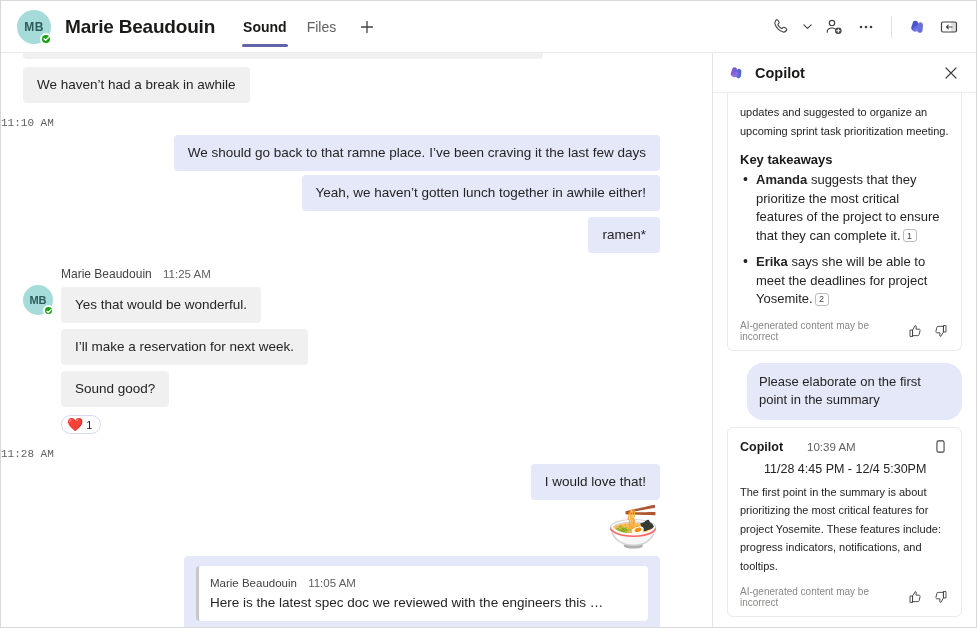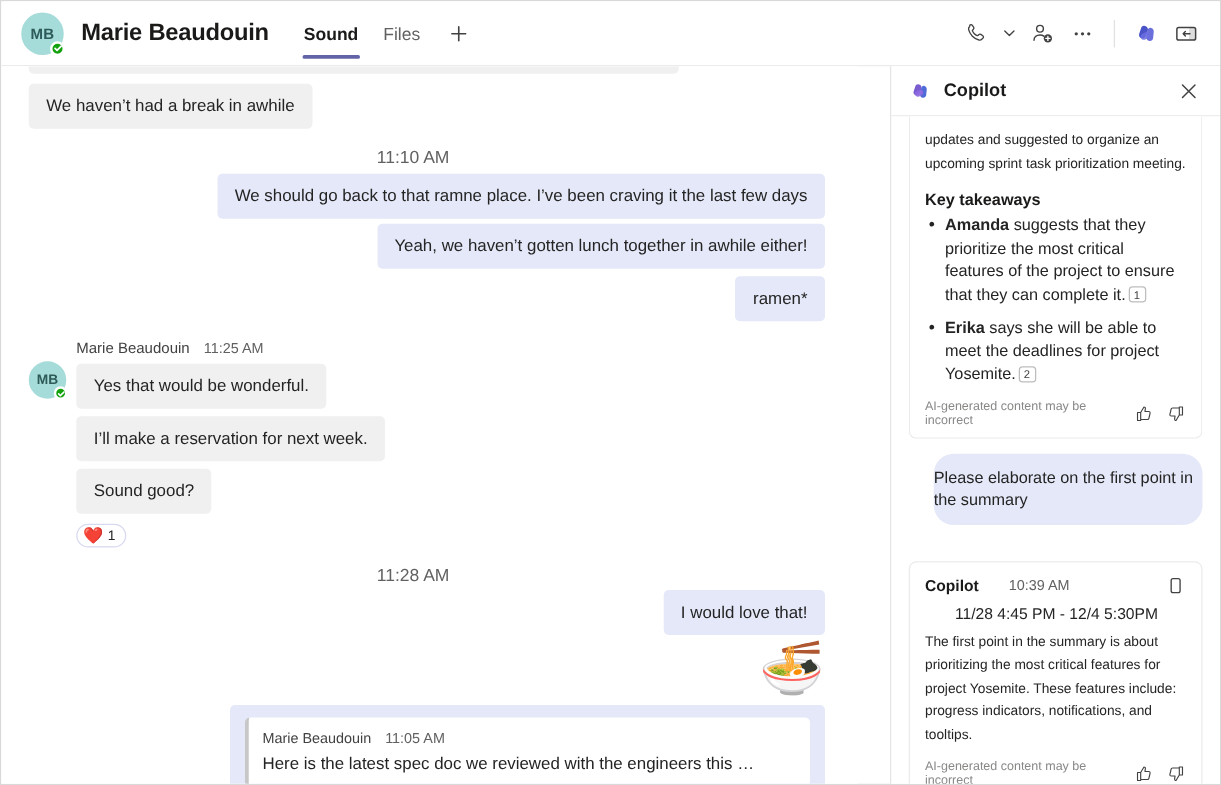--- a/index.html
+++ b/index.html
@@ -88,22 +88,22 @@
   .msg-row { display: flex; padding: 0 26px 0 22px; }
   .msg-row.out { justify-content: flex-end; }
   .bubble {
     font-size: 13.5px; line-height: 18px; color: #242424;
     padding: 9px 14px; border-radius: 4px;
     max-width: 520px; word-wrap: break-word;
   }
   .bubble.in { background: #f0f0f0; }
   .bubble.out { background: #e5e8f8; }
   .ts {
-    font-size: 14px; color: #616161;
-    text-align: center; padding-right: 26px;
+    font-size: 11px; color: #616161;
+    text-align: left; padding-right: 26px; font-family: Liberation Mono, monospace;
   }
   .sender-line {
     font-size: 12px; color: #424242; padding-left: 0;
   }
   .sender-name { color: #424242; }
   .sender-time { color: #616161; margin-left: 8px; font-size: 11.5px; }
 
   .grouped {
     display: flex; padding: 0 26px 0 14px;
   }
@@ -216,21 +216,21 @@
   .cp-foot {
     display: flex; align-items: center;
     margin-top: 9px; padding-top: 2px;
   }
   .cp-disclaimer { font-size: 10px; color: #8a8886; }
   .cp-feedback { margin-left: auto; display: flex; gap: 10px; color: #424242; }
   .fb-btn { cursor: pointer; width: 16px; height: 16px; display: flex; align-items: center; justify-content: center; }
 
   .cp-user-msg {
     background: #e5e8f8; border-radius: 16px;
-    padding: 10px 0; margin: 0 0 29px 20px;
+    padding: 10px 12px; margin: 0 0 7px 20px;
     font-size: 13px; line-height: 18.5px; color: #242424;
   }
   .cp-reply-head {
     display: flex; align-items: center; margin-bottom: 6px;
   }
   .cp-reply-name { font-size: 12.5px; font-weight: 700; color: #1b1a19; }
   .cp-reply-time { font-size: 11.5px; color: #616161; margin-left: 24px; }
   .cp-copy { margin-left: auto; cursor: pointer; color: #424242; width: 18px; height: 18px; display:flex; align-items:center; justify-content:center;}
   .cp-range { font-size: 12.5px; color: #242424; margin-bottom: 7px; margin-left: 24px; }
 </style>

